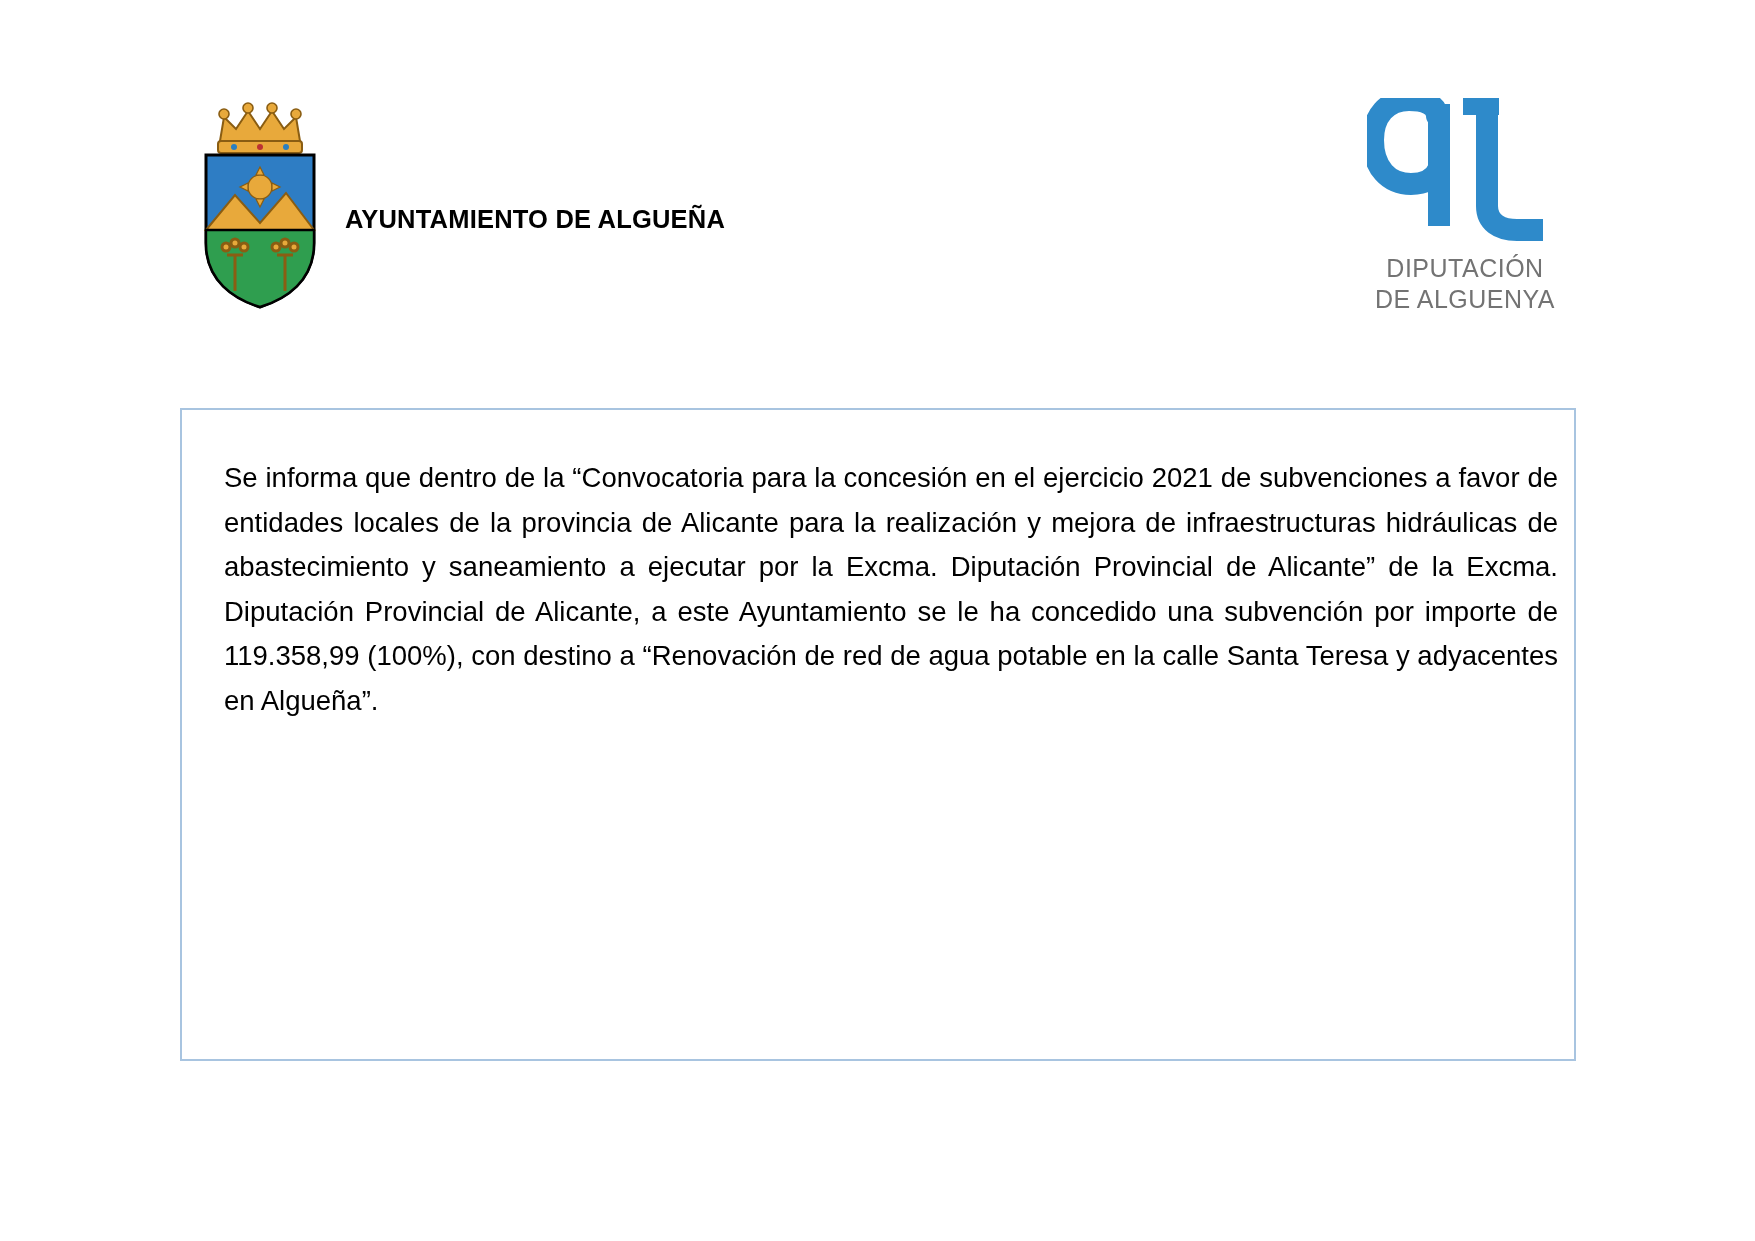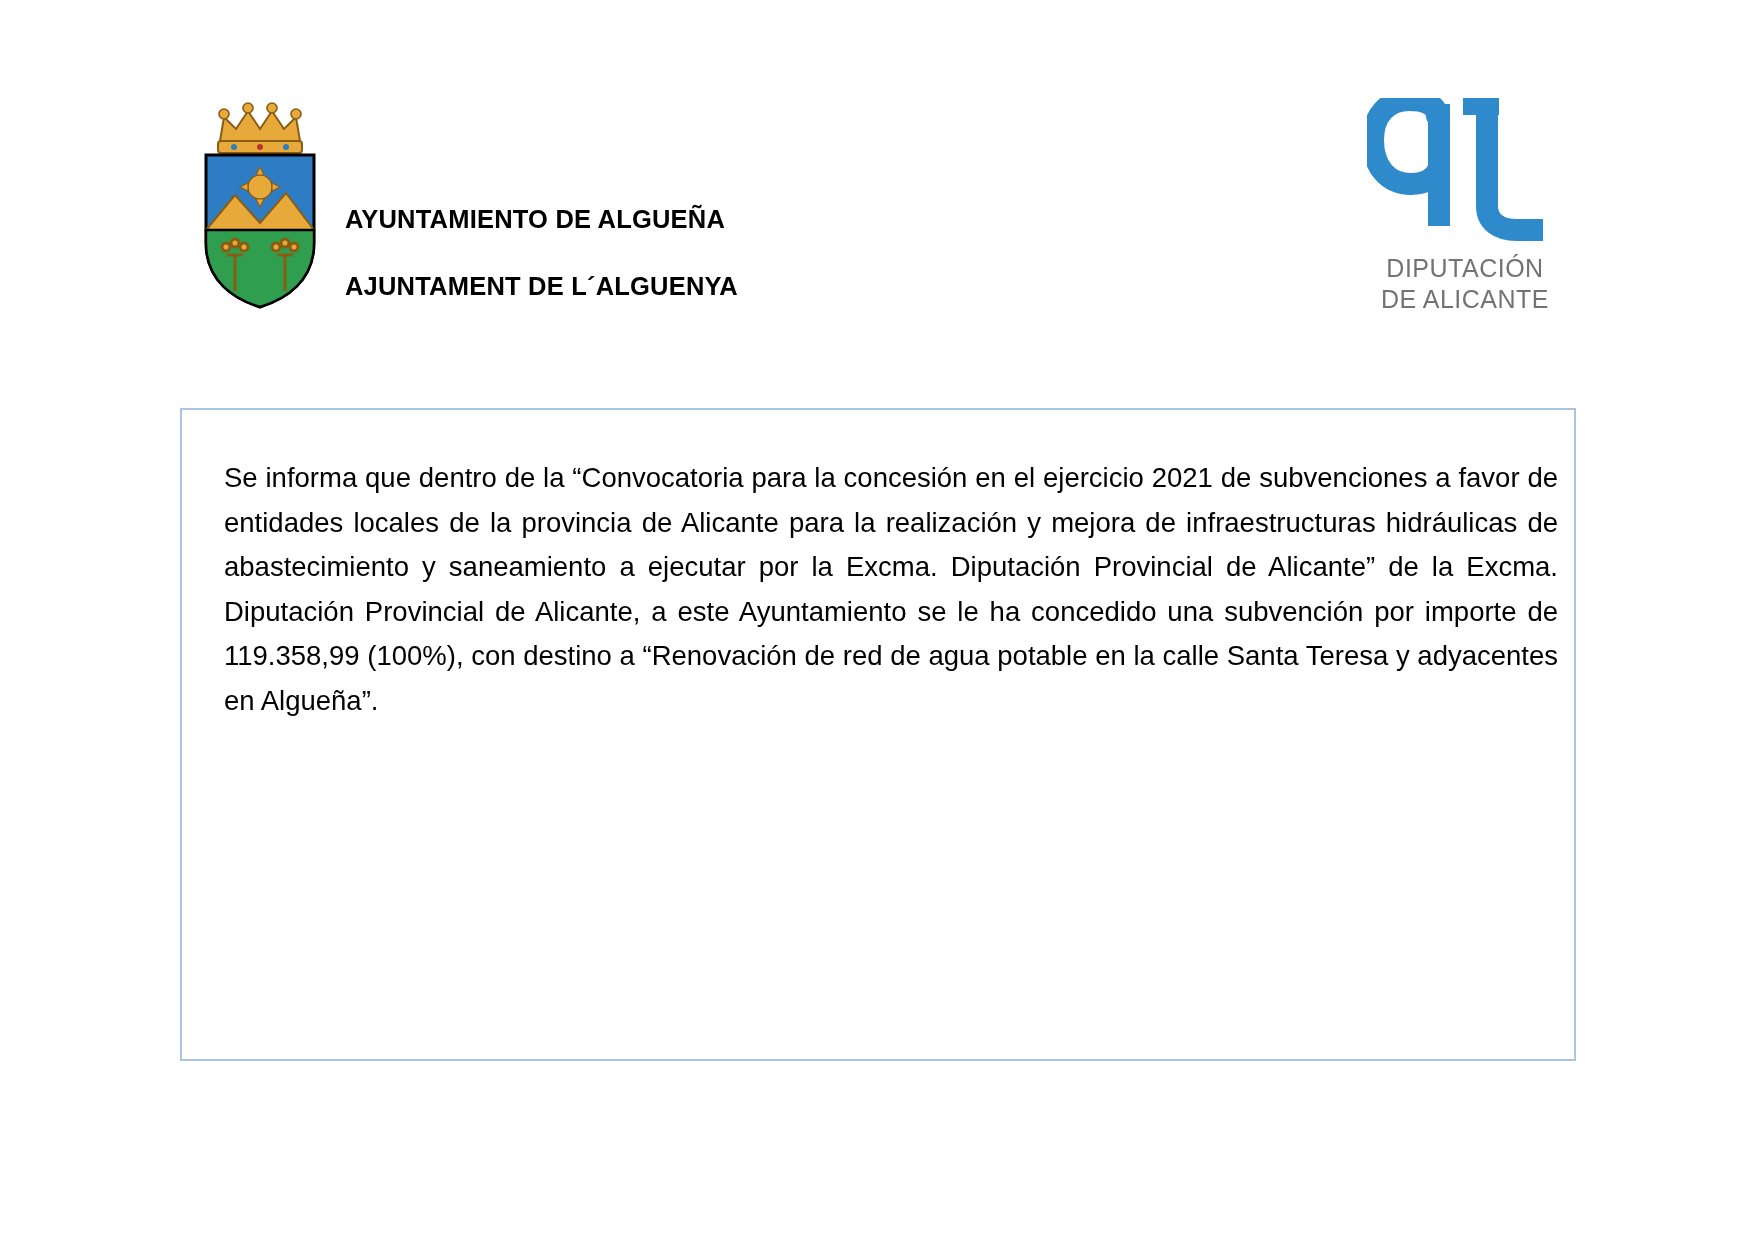--- a/index.html
+++ b/index.html
@@ -163,38 +163,37 @@
             <circle cx="86" cy="152" r="4"></circle>
               <circle cx="95" cy="148" r="4"></circle>
               <circle cx="104" cy="152" r="4"></circle>
           </g>
         </g>
       </svg>
     </span>
 
     <div class="org-names">
       <div class="org-line">AYUNTAMIENTO DE ALGUEÑA</div>
-      <div class="org-line">AJUNTAMENT DE L´ALGUENYA</div>
     </div>
 
     <div class="dip-logo">
       <span class="dip-mark">
         <svg width="196" height="150" viewBox="0 0 196 150" xmlns="http://www.w3.org/2000/svg">
 
           <path d="M70 18 C70 6 56 2 42 2 C20 2 6 18 6 42 C6 70 22 86 44 86 C58 86 68 80 72 70" fill="none" stroke="#2E8ACA" stroke-width="22" stroke-linecap="round"></path>
           <circle cx="40" cy="44" r="12" fill="#ffffff"></circle>
           <path d="M72 6 L72 128" stroke="#2E8ACA" stroke-width="22" stroke-linecap="butt"></path>
 
           <path d="M120 6 L120 108 C120 124 132 132 150 132 L176 132" fill="none" stroke="#2E8ACA" stroke-width="22" stroke-linecap="butt"></path>
           <path d="M96 6 L132 6" stroke="#2E8ACA" stroke-width="22" stroke-linecap="butt"></path>
         </svg>
       </span>
       <div class="dip-text">
         <div>DIPUTACIÓN</div>
-        <div>DE ALICANTE</div>
+        <div>DE ALGUENYA</div>
       </div>
     </div>
   </div>
 
   <div class="notice-box">
     <p class="notice-body">Se informa que dentro de la  “Convocatoria para la concesión en el ejercicio 2021 de subvenciones a favor de entidades locales de la provincia de Alicante para la realización y mejora de infraestructuras hidráulicas de abastecimiento y saneamiento a ejecutar por la Excma. Diputación Provincial de Alicante” de la Excma. Diputación Provincial de Alicante, a este Ayuntamiento se le ha concedido una subvención por importe de 119.358,99 (100%), con destino a “Renovación de red de agua potable en la calle Santa Teresa y adyacentes en Algueña”.</p>
   </div>
 
 </div>
 

